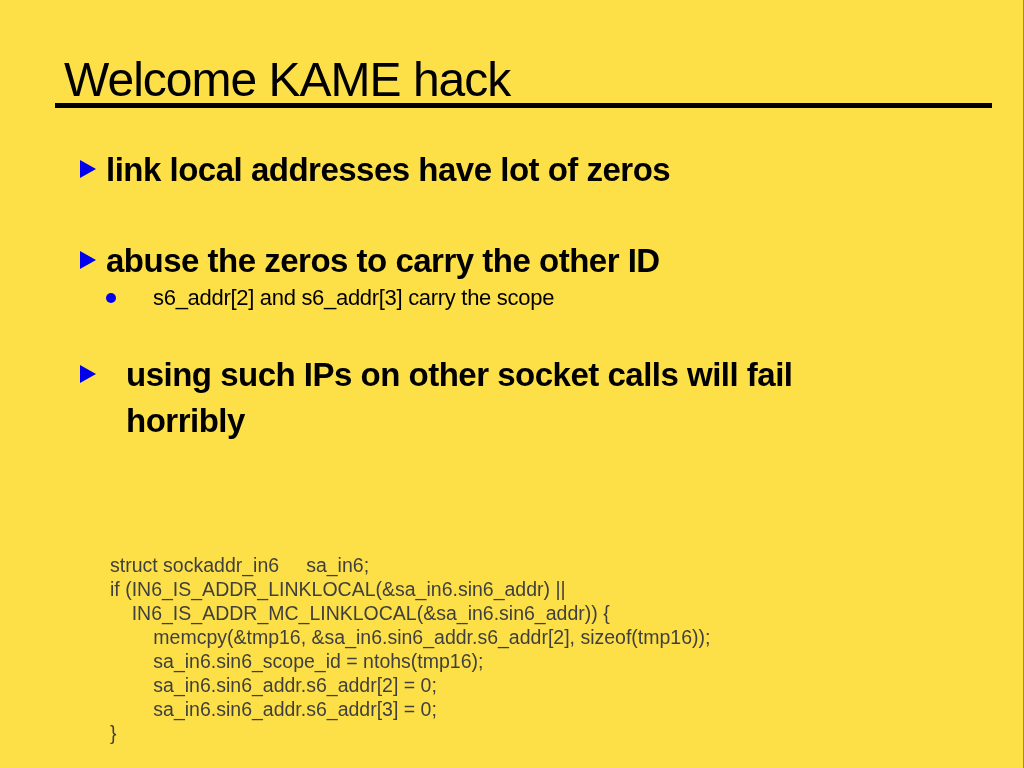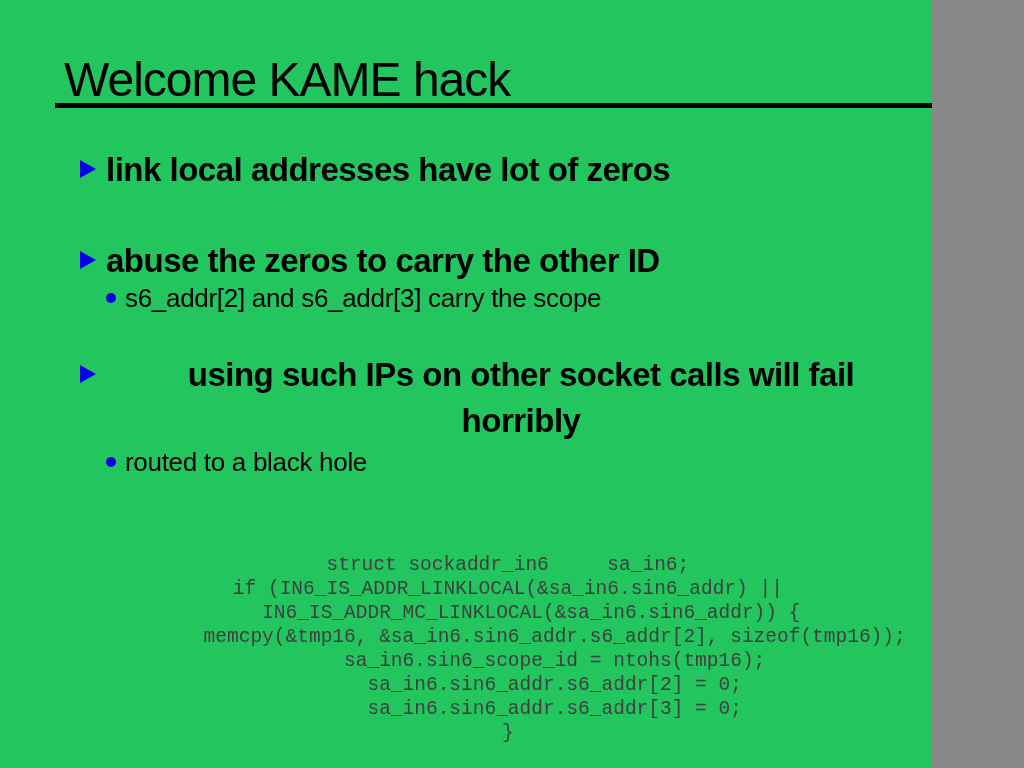--- a/index.html
+++ b/index.html
@@ -1,25 +1,24 @@
 <!DOCTYPE html>
 <html><head>
 <meta charset="utf-8">
 <style>
   * { margin: 0; padding: 0; box-sizing: border-box; }
   html, body { background: #888; }
   .slide {
     position: relative;
-    width: 932px;
+    width: 1023px;
     height: 768px;
-    background: #22c55e;
+    background: #fde047;
     overflow: hidden;
     font-family: "Liberation Sans", sans-serif;
     color: #000000;
-    text-align: center;
   }
   .title {
     position: absolute;
     left: 64px;
     top: 52px;
     font-size: 48px;
     font-weight: 400;
     letter-spacing: -1px;
     white-space: nowrap;
   }
@@ -48,43 +47,44 @@
     border-left: 16px solid #0000ee;
     margin-top: 13px;
     margin-right: 10px;
   }
   .bullet-row .btxt { max-width: 790px; font-weight: bold; }
   .sub-row {
     position: absolute;
     left: 106px;
     display: flex;
     align-items: flex-start;
-    font-size: 26px;
+    font-size: 22px;
     line-height: 34px;
     letter-spacing: -0.3px;
+    gap: 28px;
   }
   .sub-row .dot {
     flex: 0 0 auto;
     width: 10px; height: 10px;
     border-radius: 50%;
     background: #0000ee;
     margin-top: 12px;
     margin-right: 9px;
   }
   .b1 { top: 147px; }
   .b2 { top: 238px; }
   .s2a { top: 281px; }
   .b3 { top: 352px; gap: 20px; }
   .s3a { top: 445px; }
   .s3b { top: 479px; }
   .code-block {
     position: absolute;
     left: 110px;
     top: 553px;
-    font-family: Liberation Mono, monospace;
+    font-family: Liberation Sans, sans-serif;
     font-size: 19.5px;
     line-height: 24px;
     color: #3f3f3f;
     white-space: pre;
   }
 </style>
 </head>
 <body>
 
 <div class="slide">
@@ -105,24 +105,20 @@
   <div class="sub-row s2a">
     <span class="dot"></span>
     <span>s6_addr[2] and s6_addr[3] carry the scope</span>
   </div>
 
   <div class="bullet-row b3">
     <span class="tri"></span>
     <span class="btxt">using such IPs on other socket calls will fail horribly</span>
   </div>
 
-  <div class="sub-row s3a">
-    <span class="dot"></span>
-    <span>routed to a black hole</span>
-  </div>
 
 
   <pre class="code-block">struct sockaddr_in6     sa_in6;
 if (IN6_IS_ADDR_LINKLOCAL(&amp;sa_in6.sin6_addr) ||
     IN6_IS_ADDR_MC_LINKLOCAL(&amp;sa_in6.sin6_addr)) {
         memcpy(&amp;tmp16, &amp;sa_in6.sin6_addr.s6_addr[2], sizeof(tmp16));
         sa_in6.sin6_scope_id = ntohs(tmp16);
         sa_in6.sin6_addr.s6_addr[2] = 0;
         sa_in6.sin6_addr.s6_addr[3] = 0;
 }</pre>

